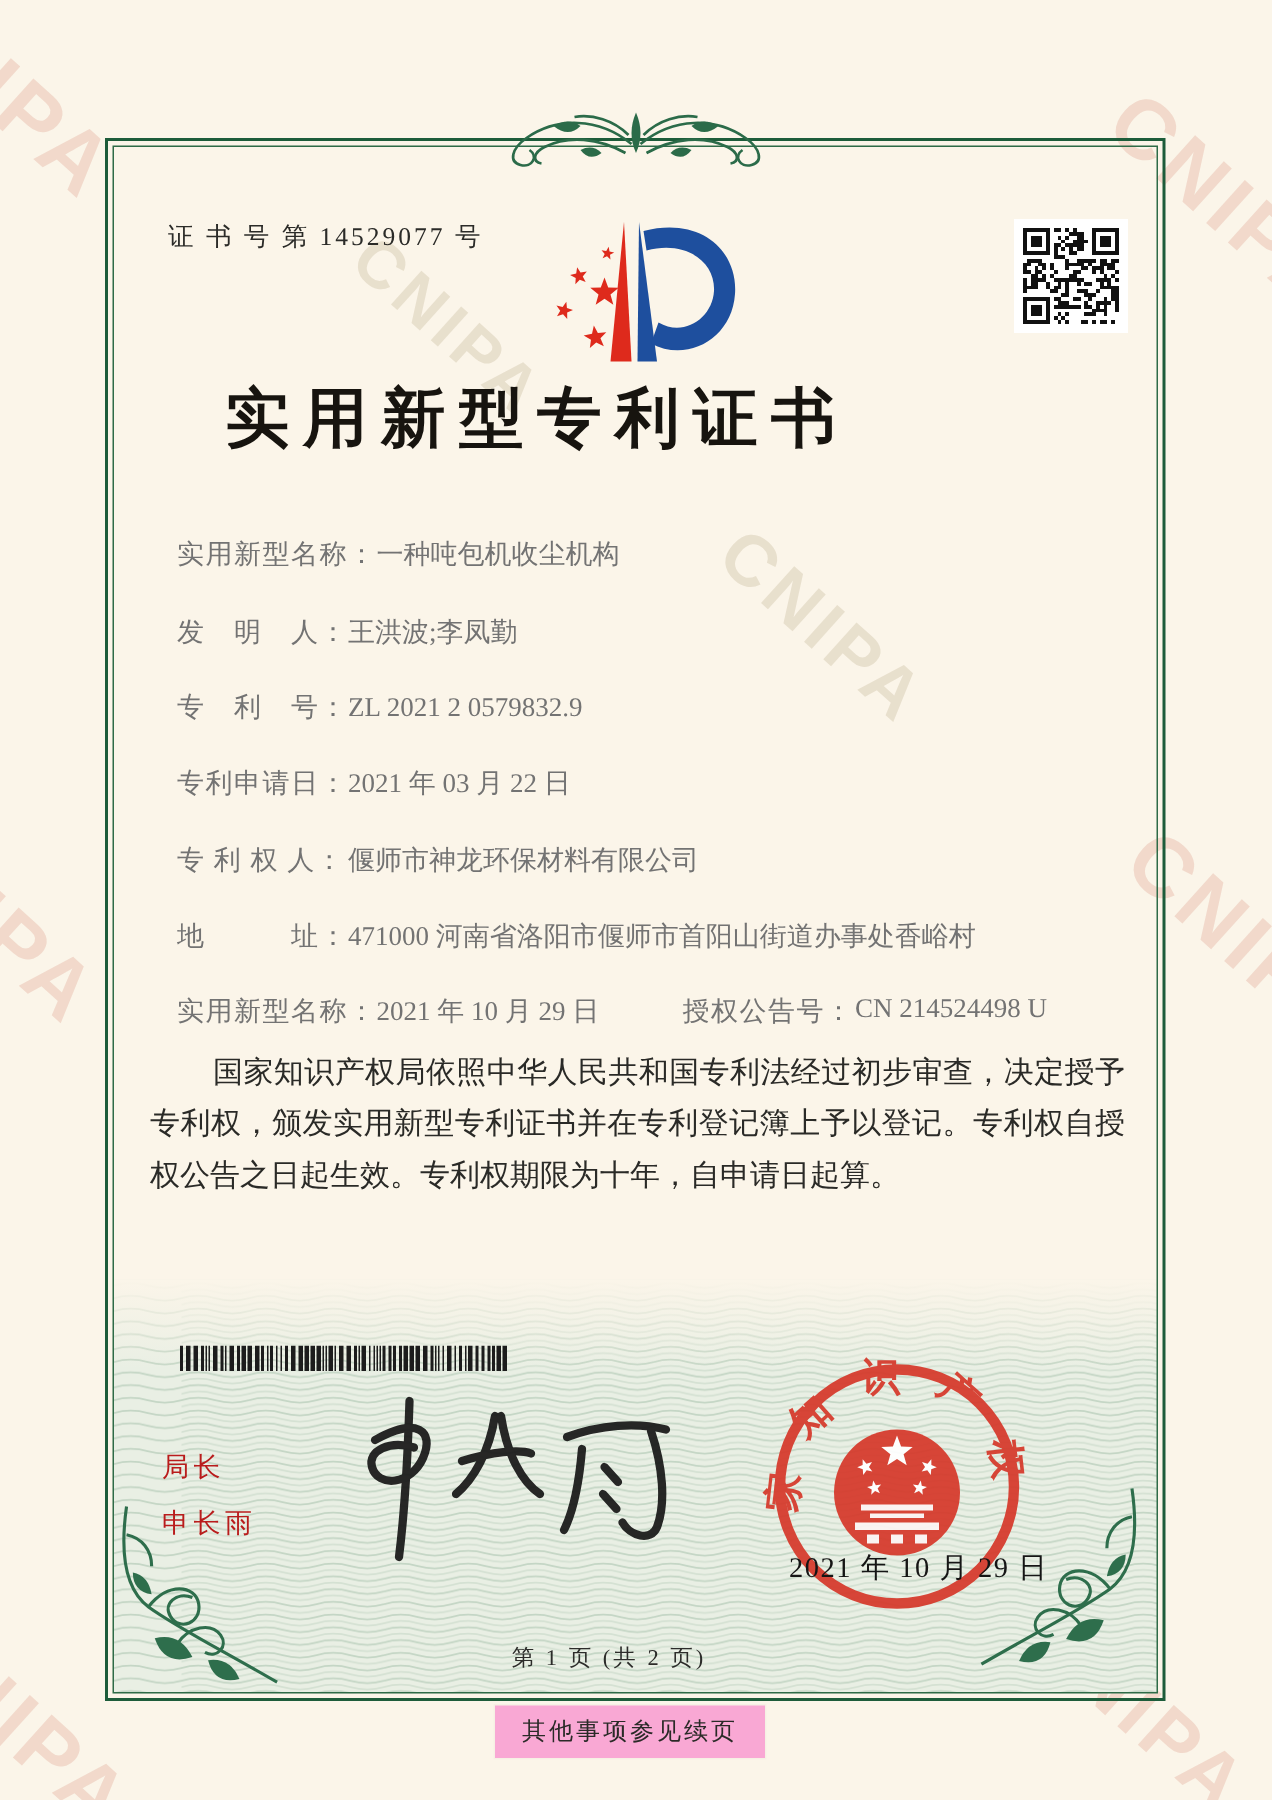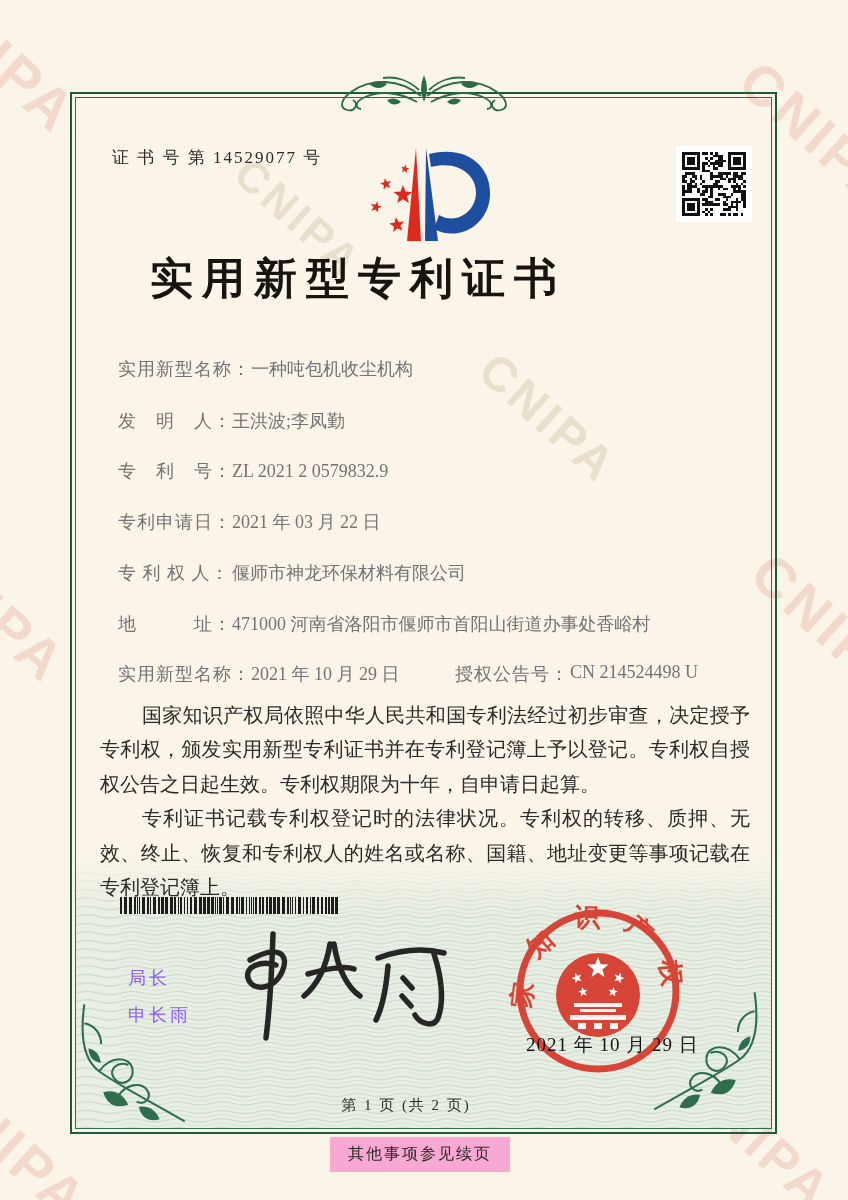--- a/index.html
+++ b/index.html
@@ -35,21 +35,21 @@
   .row .lbl{display:inline-block;min-width:114px;letter-spacing:1px;}
   .row .lbl2{position:absolute;left:337px;letter-spacing:1px;}
   .row .val2{position:absolute;left:452px;}
   
   .bodytext{left:100px;top:698px;width:650px;z-index:5;font-size:20px;line-height:1.72;
      color:#2a2a27;text-align:justify;}
   .bodytext p{margin:0;text-indent:2.1em;}
   
   .barcode{left:120px;top:897px;z-index:5;}
   
-  .signoff{left:128px;top:966px;z-index:5;font-size:18px;color:#8b5cf6;
+  .signoff{left:108px;top:966px;z-index:5;font-size:18px;color:#b91c1c;
      font-family:Liberation Mono, monospace;}
   .signoff div{margin-bottom:13px;letter-spacing:3px;}
   .signature{left:228px;top:930px;z-index:6;}
   
   .seal{left:506px;top:899px;z-index:6;}
   .sealdate{left:526px;top:1032px;z-index:7;font-size:19px;color:#151515;letter-spacing:1px;}
   
   .pageinfo{left:0;top:1096px;width:848px;text-align:center;font-size:15px;color:#2c2c2a;
      letter-spacing:2px;z-index:5;transform:translateX(-18px);}
   .contbox{left:330px;top:1137px;background:#f9a8d4;padding:7px 18px;z-index:5;
@@ -463,21 +463,20 @@
   <span class="lbl">地　　　址：</span><span class="val">471000  河南省洛阳市偃师市首阳山街道办事处香峪村</span>
 </div>
 <div class="row" style="top:662px">
   <span class="lbl">实用新型名称：</span><span class="val">2021 年 10 月 29 日</span>
   <span class="lbl2">授权公告号：</span>
   <span class="val2">CN 214524498 U</span>
 </div>
 
 <div class="abs bodytext">
   <p>国家知识产权局依照中华人民共和国专利法经过初步审查，决定授予专利权，颁发实用新型专利证书并在专利登记簿上予以登记。专利权自授权公告之日起生效。专利权期限为十年，自申请日起算。</p>
-  <p>专利证书记载专利权登记时的法律状况。专利权的转移、质押、无效、终止、恢复和专利权人的姓名或名称、国籍、地址变更等事项记载在专利登记簿上。</p>
 </div>
 
 <div class="abs barcode">
   <svg id="bc-svg" width="218" height="17" viewBox="0 0 218 17">
       <rect x="0" y="0" width="2" height="17" fill="#1c1c1c"></rect>
       <rect x="4" y="0" width="3" height="17" fill="#1c1c1c"></rect>
       <rect x="9" y="0" width="3" height="17" fill="#1c1c1c"></rect>
       <rect x="14" y="0" width="2" height="17" fill="#1c1c1c"></rect>
       <rect x="17" y="0" width="1" height="17" fill="#1c1c1c"></rect>
       <rect x="19" y="0" width="1" height="17" fill="#1c1c1c"></rect>

